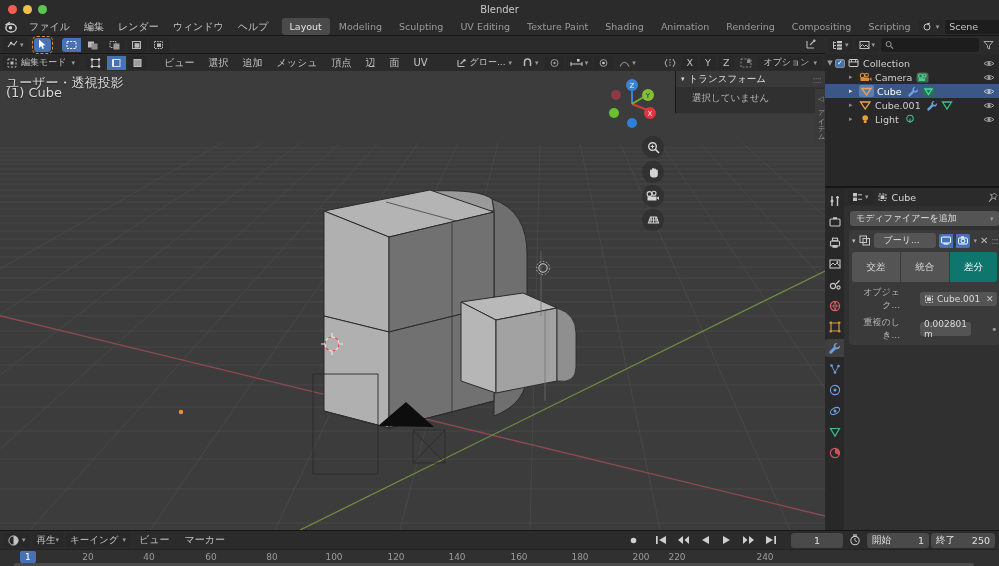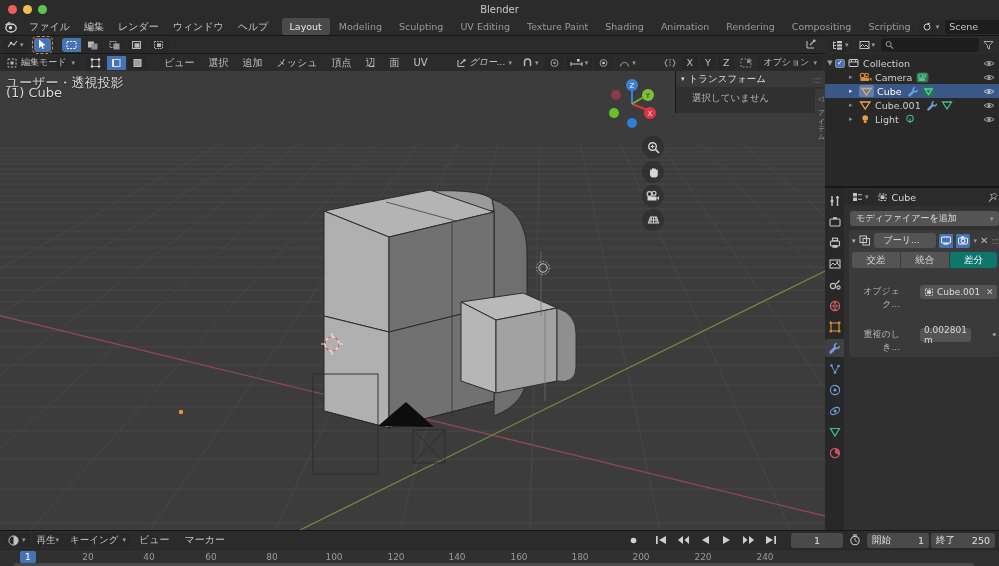--- a/index.html
+++ b/index.html
@@ -56,21 +56,21 @@
   #vheader2 {
     height:17px; background:#2b2b2b; display:flex; align-items:center;
     padding-left:3px; gap:2px;
   }
   .tbtn {
     height:14px; min-width:15px; background:#282828; border-radius:3px;
     display:flex; align-items:center; justify-content:center;
     font-size:9.5px; color:#c3c3c3; padding:0 4px; gap:2px;
   }
   .tbtn.on { background:#4772b3; color:#fff; }
-  .tbtn.flat { background:transparent;font-style:italic; }
+  .tbtn.flat { background:transparent; }
   .tbtn.grp0 { border-radius:3px 0 0 3px; }
   .tbtn.grpm { border-radius:0; }
   .tbtn.grp1 { border-radius:0 3px 3px 0; }
   .txtbtn { padding:2px 6px; font-size:10px; color:#c3c3c3; white-space:nowrap;}
   .sep { width:7px; }
   .caret { font-size:7px; color:#999; }
 
   
   #viewport {
     position:absolute; top:35px; left:0; right:0; bottom:0;
@@ -114,23 +114,23 @@
   .ptab { width:19px; height:18px; display:flex; align-items:center; justify-content:center; border-radius:3px 0 0 3px; }
   .ptab.active { background:#404040; }
   #propbody { flex:1; padding:0; }
   #propbreadcrumb { height:18px; background:#2b2b2b; display:flex; align-items:center; gap:4px; padding:0 4px; }
   .wfield {
     height:15px; background:#545454; border-radius:3px; display:flex; align-items:center;
     justify-content:center; font-size:9.5px; color:#e0e0e0;
   }
   .modbox { background:#3a3a3a; border-radius:4px; margin:4px 5px; padding:3px; }
   .modhead { height:15px; display:flex; align-items:center; gap:3px; }
-  .segbtn { flex:1; height:16px; background:#545454; display:flex; align-items:center; justify-content:center; font-size:9.5px; color:#d8d8d8;}
+  .segbtn { flex:1; height:30px; background:#545454; display:flex; align-items:center; justify-content:center; font-size:9.5px; color:#d8d8d8;}
   .segbtn.on { background:#0f766e; color:#fff; }
-  .proprow { display:flex; gap:20px; margin-top:17px; font-size:9px; color:#b6b6b6;}
+  .proprow { display:flex; align-items:center; gap:20px; margin-top:4px; font-size:9px; color:#b6b6b6;}
   .propval { flex:1; height:14px; background:#545454; border-radius:3px; display:flex; align-items:center; padding:0 4px; gap:3px; font-size:9px; color:#dcdcdc;}
 
   
   #timeline { height:36px; background:#2b2b2b; border-top:1px solid #161616; position:relative; }
   #tlhead { height:18px; display:flex; align-items:center; gap:3px; padding-left:4px; }
   #tlbody { height:18px; background:#303030; position:relative; border-top:1px solid #242424;}
   .tick { position:absolute; top:2px; font-size:9px; color:#9b9b9b; transform:translateX(-50%); }
   #playhead { position:absolute; top:1px; height:12px; background:#4772b3; border-radius:2px;
               display:flex; align-items:center; justify-content:center; color:#fff; font-size:9px; padding:0 5px;}
   svg { display:block; }
@@ -942,17 +942,17 @@
     <div class="tick" style="left:88px">20</div>
     <div class="tick" style="left:149px">40</div>
     <div class="tick" style="left:211px">60</div>
     <div class="tick" style="left:272px">80</div>
     <div class="tick" style="left:334px">100</div>
     <div class="tick" style="left:396px">120</div>
     <div class="tick" style="left:457px">140</div>
     <div class="tick" style="left:519px">160</div>
     <div class="tick" style="left:580px">180</div>
     <div class="tick" style="left:641px">200</div>
-    <div class="tick" style="left:703px">220</div>
+    <div class="tick" style="left:677px">220</div>
     <div class="tick" style="left:765px">240</div>
     <div style="position:absolute;left:14px;right:25px;bottom:0;height:4px;background:#4a4a4a;border-radius:2px"></div>
   </div>
 </div>
 
 </body></html>

